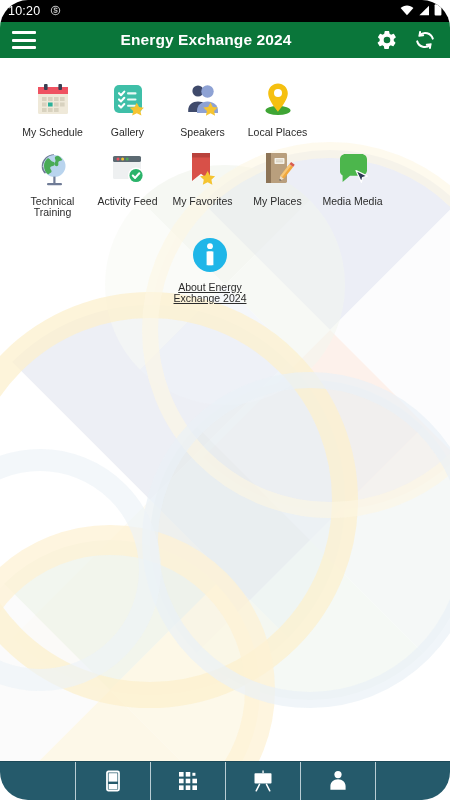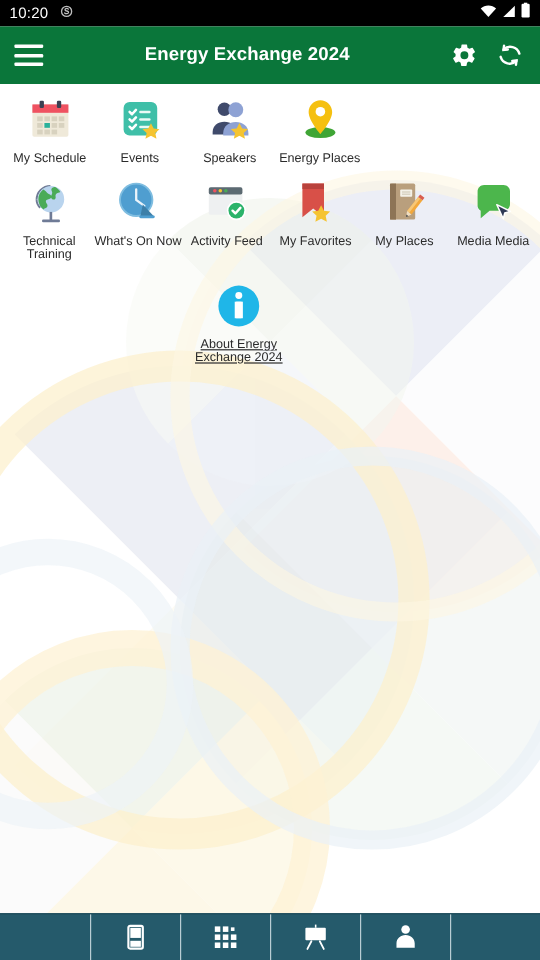--- a/index.html
+++ b/index.html
@@ -1,52 +1,52 @@
 <!DOCTYPE html>
 <html><head>
 <meta charset="utf-8">
 <style>
   html,body{margin:0;padding:0;}
   body{
     width:450px;height:800px;overflow:hidden;
     font-family:"Liberation Sans", sans-serif;
     background:#ffffff;position:relative;
   }
-  #app{width:450px;height:800px;position:relative;overflow:hidden;background:#fff;}
+  #app{width:450px;height:800px;position:relative;overflow:hidden;background:#fff;border-radius:28px;}
 
   
   .statusbar{
     height:22px;background:#000;color:#fff;
     display:flex;align-items:center;justify-content:space-between;
     padding:0 8px;box-sizing:border-box;position:relative;z-index:40;
   }
   .sb-left{display:flex;align-items:center;gap:10px;}
   .sb-time{font-size:12.5px;font-weight:500;letter-spacing:.2px;}
   .sb-right{display:flex;align-items:center;gap:4px;}
 
   
   .appbar{
-    height:48px;background:#0a763a;
+    height:36px;background:#0a763a;
     display:flex;align-items:center;padding:0 12px;box-sizing:border-box;
     position:relative;z-index:40;
   }
   .hamburger{width:24px;height:18px;display:flex;flex-direction:column;justify-content:space-between;cursor:pointer;flex:0 0 auto;}
   .hamburger span{display:block;height:3px;background:#fff;border-radius:1px;}
   .appbar-title{
     flex:1;text-align:center;color:#fff;font-size:15.5px;font-weight:bold;
     letter-spacing:.1px;white-space:nowrap;overflow:hidden;
   }
   .appbar-actions{display:flex;align-items:center;gap:16px;flex:0 0 auto;padding-right:2px;}
   .appbar-actions svg{display:block;}
 
   
   .bg-pattern{position:absolute;left:0;top:70px;width:450px;height:692px;z-index:0;pointer-events:none;overflow:hidden;}
 
   
-  .grid-wrap{position:absolute;left:4px;top:70px;width:390px;z-index:10;}
+  .grid-wrap{position:absolute;left:15px;top:70px;width:390px;z-index:10;}
   .row{display:flex;}
   .row-6 .cell{width:75px;}
   .cell{
     box-sizing:border-box;display:flex;flex-direction:column;align-items:center;
     padding-top:8px;cursor:pointer;
   }
   .icon-box{width:44px;height:44px;position:relative;display:flex;align-items:center;justify-content:center;}
   .icon-box svg{display:block;overflow:visible;}
   .cell-label{
     margin-top:5px;font-size:10.5px;line-height:11.5px;color:#2b2b2b;
@@ -231,21 +231,21 @@
                 <path d="M11 25.6l2 2 3.3-3.6"></path>
             </g>
             <g fill="#eafaf6">
                 <rect x="19" y="12.3" width="9.5" height="2.1" rx="1"></rect>
                 <rect x="19" y="18.5" width="9.5" height="2.1" rx="1"></rect>
                 <rect x="19" y="24.7" width="9.5" height="2.1" rx="1"></rect>
               </g>
             <path d="M28.8 22.8l2.3 4.3 4.8.6-3.5 3.2 1 4.7-4.6-2.4-4.6 2.4 1-4.7-3.5-3.2 4.8-.6z" fill="#f5c431"></path>
           </svg>
         </div>
-        <div class="cell-label">Events</div>
+        <div class="cell-label">Gallery</div>
       </div>
 
       <div class="cell">
         <div class="icon-box">
           <svg width="40" height="40" viewBox="0 0 40 40">
             <circle cx="15" cy="11" r="5.6" fill="#3f4a6b"></circle>
             <path d="M5.2 30c0-5.4 4.4-8.6 9.8-8.6s9.8 3.2 9.8 8.6v2H5.2z" fill="#3f4a6b"></path>
             <circle cx="24.5" cy="11.5" r="6.2" fill="#8ea2d4"></circle>
             <path d="M14 31c0-5.9 4.7-9.4 10.5-9.4S35 25.1 35 31v2H14z" fill="#8ea2d4"></path>
             <path d="M27.5 22.6l2.3 4.4 4.9.6-3.6 3.3 1 4.8-4.6-2.5-4.6 2.5 1-4.8-3.6-3.3 4.9-.6z" fill="#f5c431"></path>
@@ -259,53 +259,41 @@
       <div class="cell">
         <div class="icon-box">
           <ellipse cx="0" cy="0" r="0">
           <svg width="40" height="40" viewBox="0 0 40 40">
             <ellipse cx="20" cy="30.5" rx="12.5" ry="4.6" fill="#3fa535"></ellipse>
             <path d="M20 3.5c-5.4 0-9.8 4.4-9.8 9.8 0 7.3 9.8 18.4 9.8 18.4s9.8-11.1 9.8-18.4c0-5.4-4.4-9.8-9.8-9.8z" fill="#f5c010"></path>
             <circle cx="20" cy="13.1" r="4" fill="#fff"></circle>
           </svg>
         </ellipse>
           </div>
-        <div class="cell-label">Energy Places</div>
+        <div class="cell-label">Local Places</div>
       </div>
     </div>
 
     <div class="row row-6">
 
       <div class="cell">
         <div class="icon-box">
           <svg width="40" height="40" viewBox="0 0 40 40">
             <path d="M9.5 17.5A11.5 11.5 0 0 1 21 6" fill="none" stroke="#6f7b96" stroke-width="1.6"></path>
             <circle cx="21.5" cy="17" r="11" fill="#b9d4ee"></circle>
             <path d="M15 9c2.5 1 3 3.5 5 3.8 2 .3 2.2 2.5 1 3.6-1.2 1-3.4.4-3.8 2.2-.3 1.8 1.6 2.3 1.4 4-.2 1.6-2.4 1.6-3.4 3 -2.6-1.9-4.2-5-4.2-8.6 0-3 1.1-5.7 4-8z" fill="#4aab57"></path>
             <path d="M25 6.8c1.8 1 3.4 2.4 4.3 4.2 -1 .8-2.6.5-3.6 1.6-1.1 1.2.3 2.8-.6 4 -1 1.4-3.2.5-3.6-1 -.4-1.6 1.2-2.6 1-4.2-.2-1.6-1.4-2.6 0-3.8.7-.6 1.7-.8 2.5-.8z" fill="#4aab57"></path>
             <rect x="20.3" y="27.6" width="2.2" height="7" fill="#6f7b96"></rect>
             <rect x="14" y="34" width="15" height="2.3" rx="1.1" fill="#6f7b96"></rect>
             <path d="M9.5 17.5c0 2.6 1.2 5 3 6.6" fill="none" stroke="#6f7b96" stroke-width="1.6"></path>
           </svg>
         </div>
         <div class="cell-label">Technical Training</div>
       </div>
 
-      <div class="cell">
-        <div class="icon-box">
-          <svg width="40" height="40" viewBox="0 0 40 40">
-            <circle cx="18.5" cy="17.5" r="13.5" fill="#4f9ed0"></circle>
-            <circle cx="18.5" cy="17.5" r="13.5" fill="none" stroke="#7fbde0" stroke-width="1.6"></circle>
-            <path d="M18.5 8.8v8.7l6.8 5" stroke="#eaf4fb" stroke-width="1.9" fill="none" stroke-linecap="round"></path>
-            <path d="M24 21.5l9 9.5h-11z" fill="#3d7fa8"></path>
-            <rect x="21" y="30.5" width="13" height="2.4" rx="1.2" fill="#4f9ed0"></rect>
-          </svg>
-        </div>
-        <div class="cell-label">What's On Now</div>
-      </div>
 
       <div class="cell">
         <div class="icon-box">
           <svg width="40" height="40" viewBox="0 0 40 40">
             <rect x="5" y="7" width="28" height="23" rx="1.6" fill="#eef0f1"></rect>
             <rect x="5" y="7" width="28" height="6" rx="1.6" fill="#5c6a72"></rect>
             <circle cx="10" cy="10" r="1.5" fill="#ef5261"></circle>
             <circle cx="14.6" cy="10" r="1.5" fill="#f5c431"></circle>
             <circle cx="19.2" cy="10" r="1.5" fill="#4aab57"></circle>
             <circle cx="28" cy="26.5" r="8" fill="#fff"></circle>

